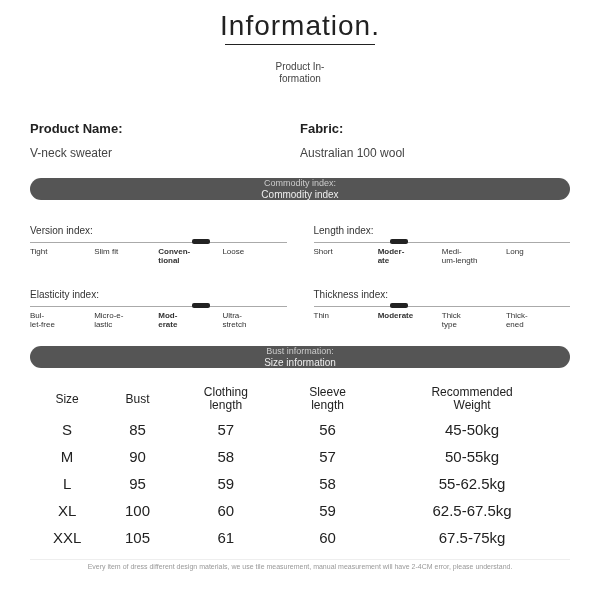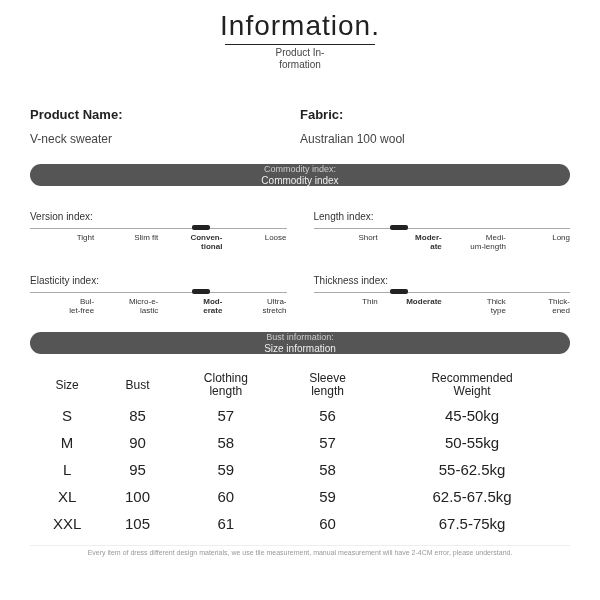--- a/index.html
+++ b/index.html
@@ -1,34 +1,34 @@
 <!DOCTYPE html>
 <html><head>
 <meta charset="utf-8">
 <style>
   * { box-sizing: border-box; margin: 0; padding: 0; }
   body { width: 600px; height: 600px; background: #fff; font-family: Arial, Helvetica, sans-serif; color: #222; }
   .page { width: 600px; padding: 10px 30px 0 30px; }
   .title { text-align: center; font-size: 28px; font-weight: 300; letter-spacing: 1px; }
   .title-underline { width: 150px; height: 1px; background: #222; margin: 2px auto 0 auto; }
-  .subtitle { text-align: center; font-size: 10px; color: #444; line-height: 1.2; margin-top: 2px; }
+  .subtitle { text-align: center; font-size: 10px; color: #444; line-height: 1.2; margin-top: 16px; }
   .row2 { display: flex; margin-top: 20px; }
   .col { flex: 1; margin-top: 16px; }
   .fieldlabel { font-size: 13px; font-weight: 700; margin-bottom: 10px; }
   .fieldval { font-size: 12px; color: #444; }
   .bar { height: 22px; background: #555; border-radius: 11px; margin-top: 18px; display: flex; align-items: center; justify-content: space-between; padding: 0 14px; color: #eee; font-size: 10px; flex-direction: column; }
   .bar .bl { color: #ccc; font-size: 9px; }
   .idxblock { display: flex; margin-top: 25px; gap: 27px; }
   .idxcol { flex: 1; }
   .idxtitle { font-size: 10px; color: #333; margin-bottom: 4px; }
   .scale { position: relative; height: 24px; }
   .scale .line { position: absolute; top: 2px; left: 0; right: 0; height: 1px; background: #aaa; }
   .scale .marker { position: absolute; top: -1px; width: 18px; height: 5px; background: #222; border-radius: 2px; transform: translateX(-50%); }
   .scale .labels { position: absolute; top: 8px; left: 0; right: 0; display: flex; justify-content: space-between; }
-  .scale .lbl { font-size: 8px; color: #333; text-align: right; flex: 1; line-height: 1.1; }
+  .scale .lbl { font-size: 8px; color: #333; text-align: left; flex: 1; line-height: 1.1; }
   .scale .lbl.sel { font-weight: 700; }
   .sizetable { width: 100%; margin-top: 14px; border-collapse: collapse; }
   .sizetable th { font-size: 12px; font-weight: 400; text-align: center; padding: 4px 2px; line-height: 1.1; }
   .sizetable td { font-size: 15px; text-align: center; padding: 5px 2px; }
   .footnote { font-size: 7px; color: #999; text-align: center; margin-top: 8px; border-top: 1px solid #eee; padding-top: 3px; }
 </style>
 </head>
 <body>
 
 <div class="page">

